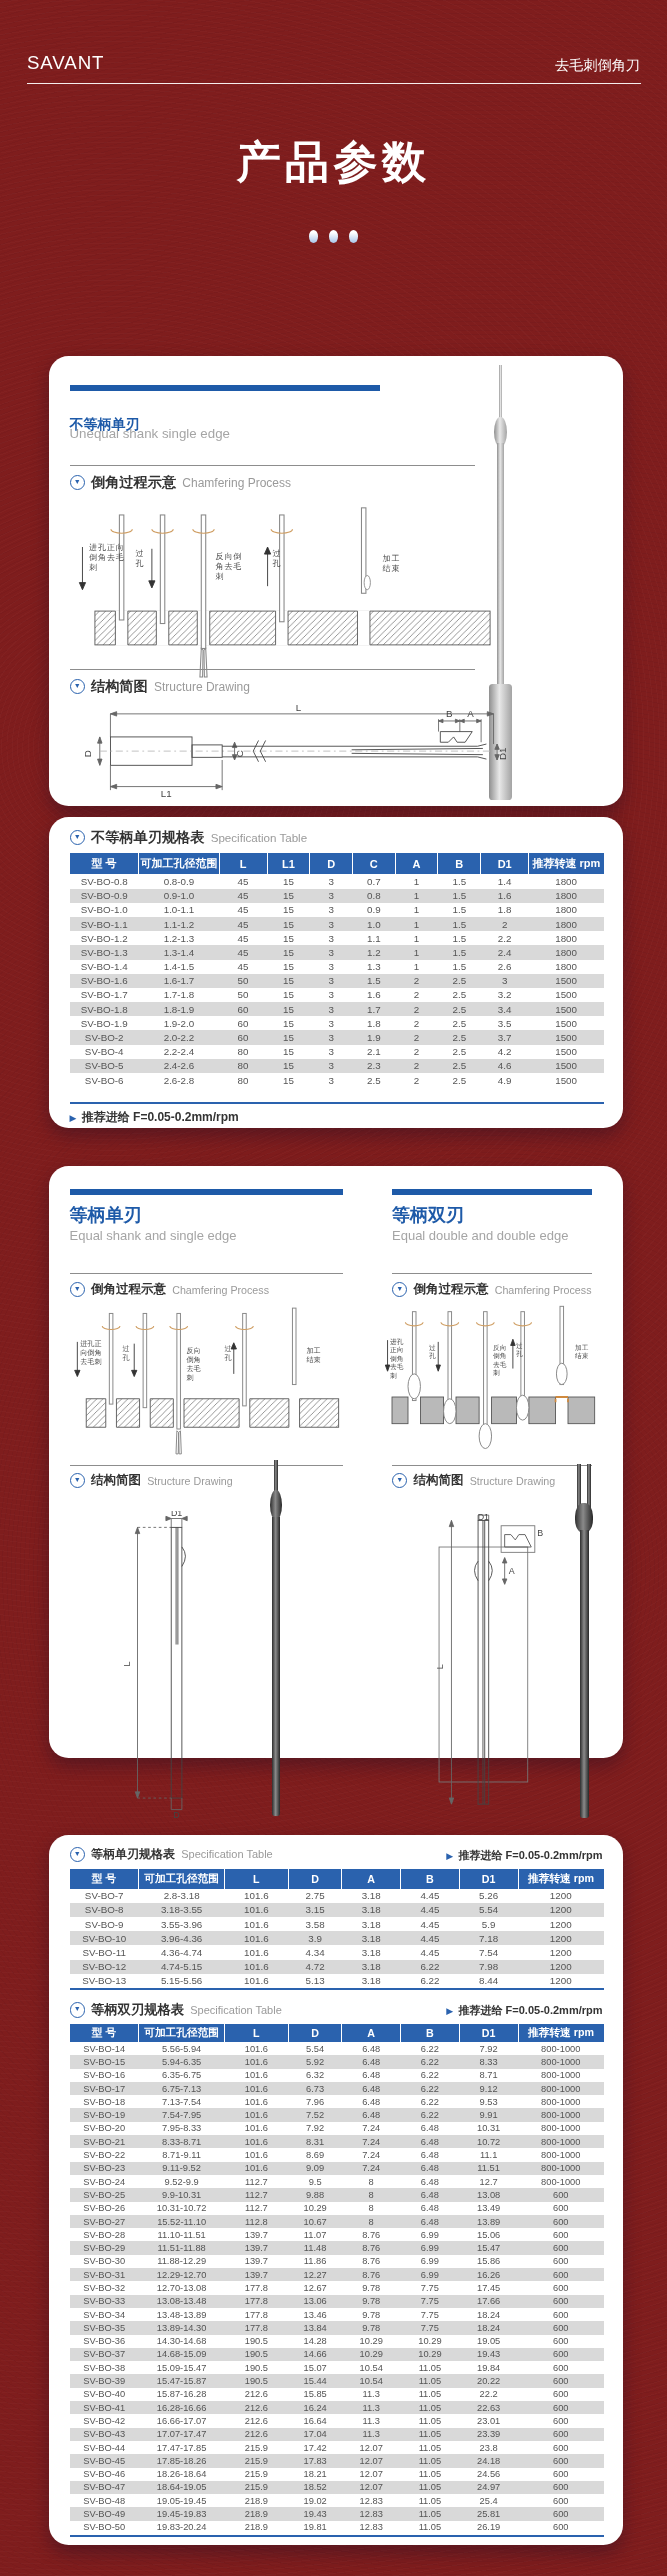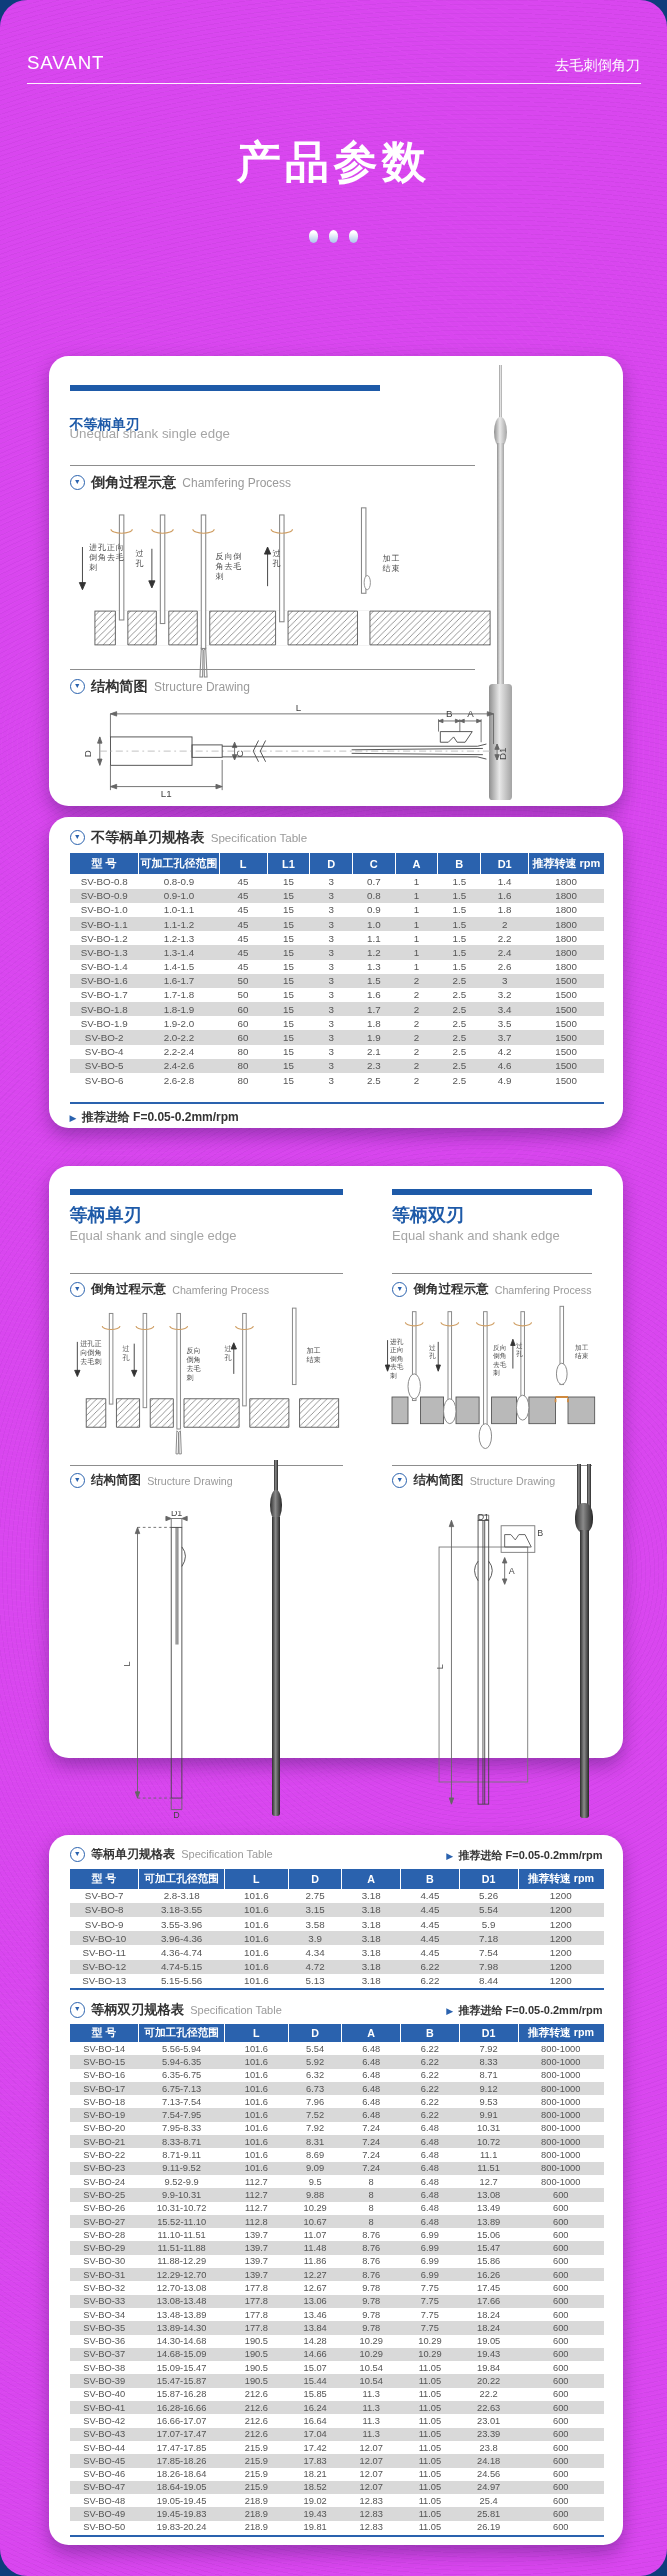--- a/index.html
+++ b/index.html
@@ -1,17 +1,17 @@
 <!DOCTYPE html>
 <html style="font-size:14.2px"><head>
 <meta charset="utf-8">
 <style>
   html,body{margin:0;padding:0;background:#0e3d7c;}
-  .page{position:relative;width:667px;height:2576px;background:#d946ef;overflow:hidden;
-        font-family:"Liberation Sans","DejaVu Sans",sans-serif;border-radius:27px;}
+  .page{position:relative;width:667px;height:2576px;background:#7f1d1d;overflow:hidden;
+        font-family:"Liberation Sans","DejaVu Sans",sans-serif;}
   .page::before{content:"";position:absolute;inset:0;pointer-events:none;opacity:.5;
     background-image:
       repeating-radial-gradient(circle at 17% 29%, rgba(255,255,255,.045) 0 0.9px, transparent 0.9px 5.3px),
       repeating-radial-gradient(circle at 73% 61%, rgba(0,10,40,.07) 0 0.9px, transparent 0.9px 4.4px);}
   .abs{position:absolute;}
   
   .brand{left:27px;top:52px;font-size:18.7px;letter-spacing:0.9px;color:#fff;}
   .product{right:27px;top:56px;font-size:14.2px;color:#fff;}
   .header-line{left:27px;top:83px;width:614px;height:0.9px;background:rgba(255,255,255,.92);}
   
@@ -553,21 +553,21 @@
         <g font-size="10" fill="#444" font-family="Liberation Sans, sans-serif">
           <text x="84" y="5" text-anchor="middle">D1</text>
           <text x="31" y="172" text-anchor="middle" transform="rotate(-90 31 172)">L</text>
           <text x="84" y="345" text-anchor="middle">D</text>
         </g>
       </svg>
     </div>
 
     <div class="accent-bar" style="left:343px;top:23px;width:200px;"></div>
     <div class="cn-h2" style="left:343px;top:37px;font-size:18px;">等柄双刃</div>
-    <div class="en-sub" style="left:343px;top:62px;font-size:13px;">Equal shank and shank edge</div>
+    <div class="en-sub" style="left:343px;top:62px;font-size:13px;">Equal double and double edge</div>
     <div class="divider" style="left:343px;top:107px;width:200px;"></div>
     <div class="sec-head" style="left:343px;top:115px;">
       <span class="sec-icon">▼</span>
       <span class="sec-cn" style="font-size:12.5px;">倒角过程示意</span>
       <span class="sec-en" style="font-size:10.7px;">Chamfering Process</span>
     </div>
 
     <div class="diag" style="left:334px;top:135px;width:218px;height:160px;">
       <svg width="218" height="160" viewBox="0 0 245 180">
 

